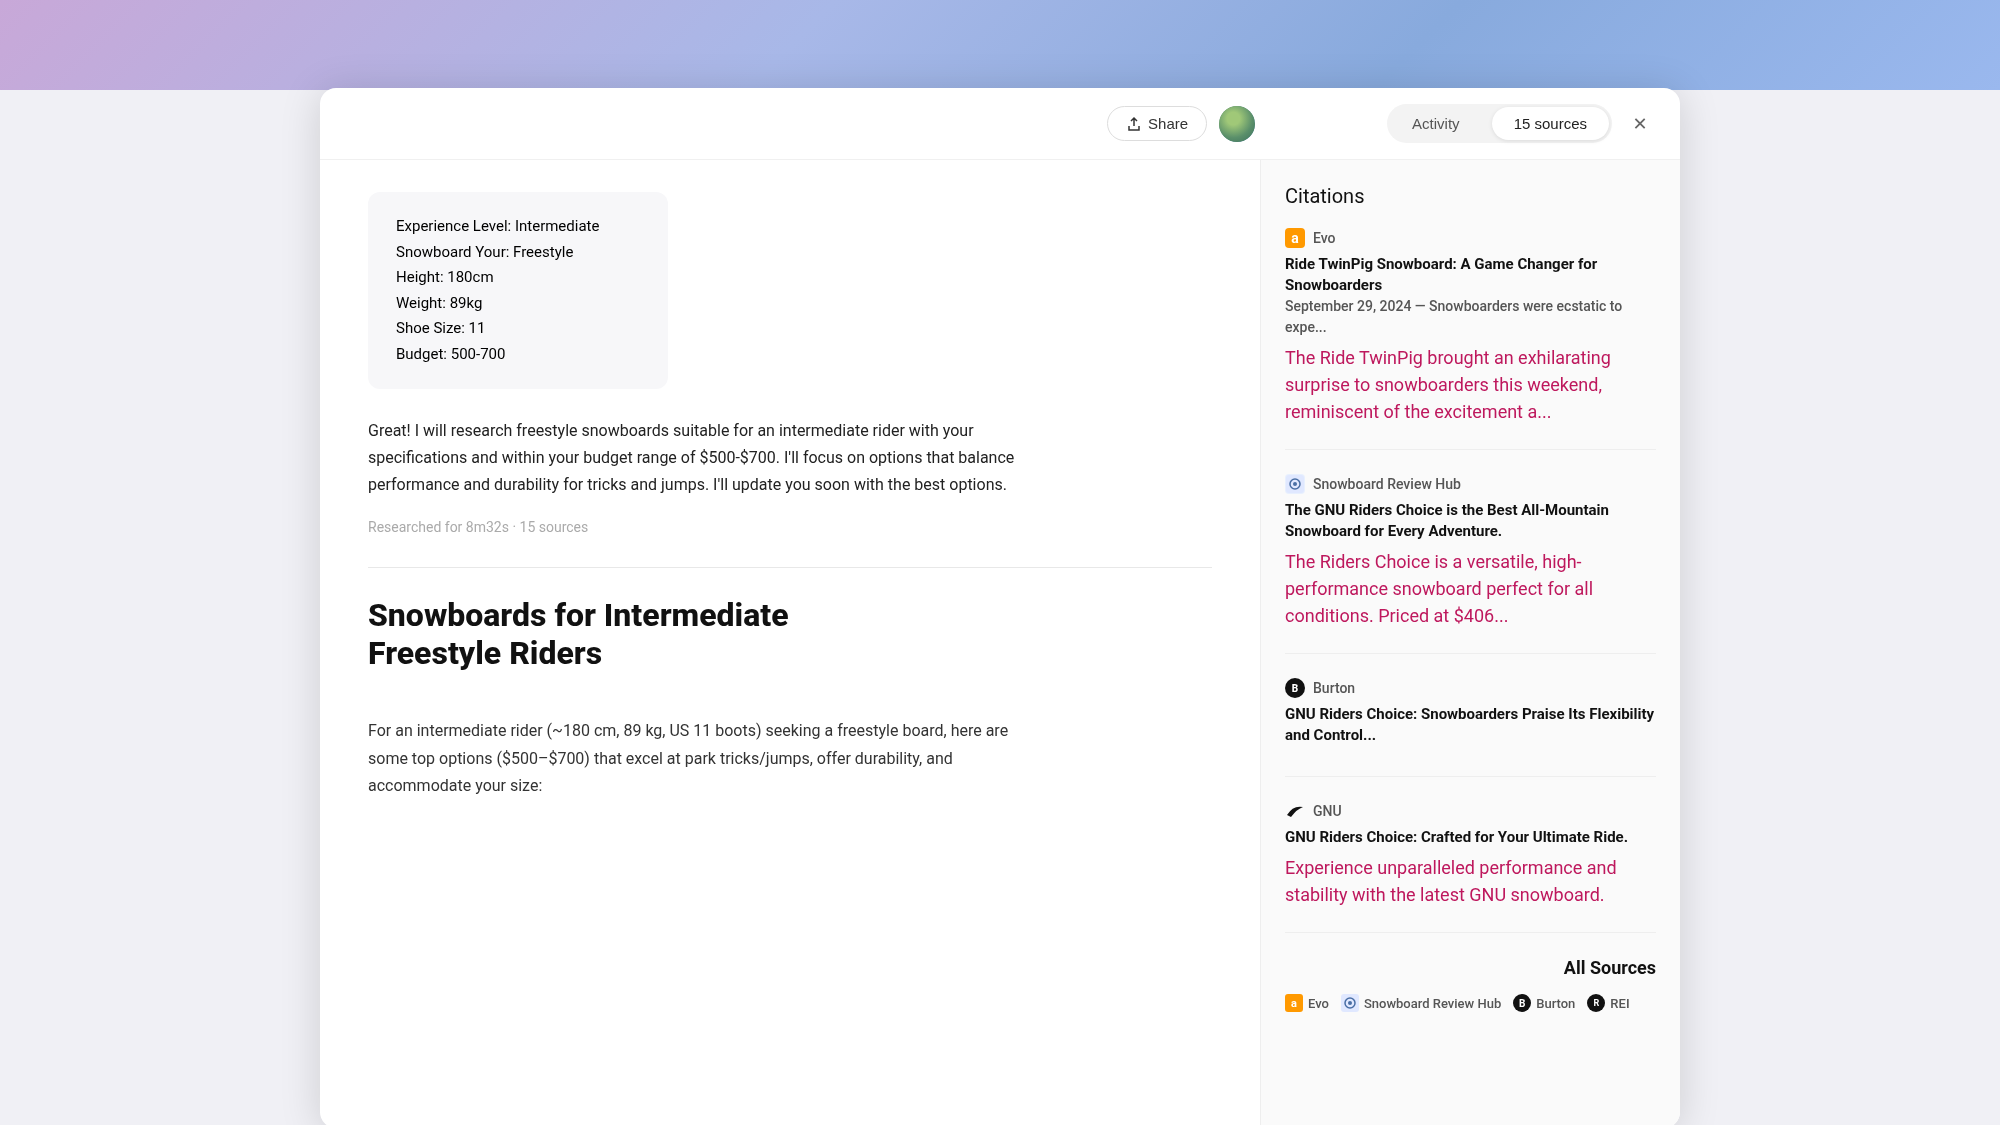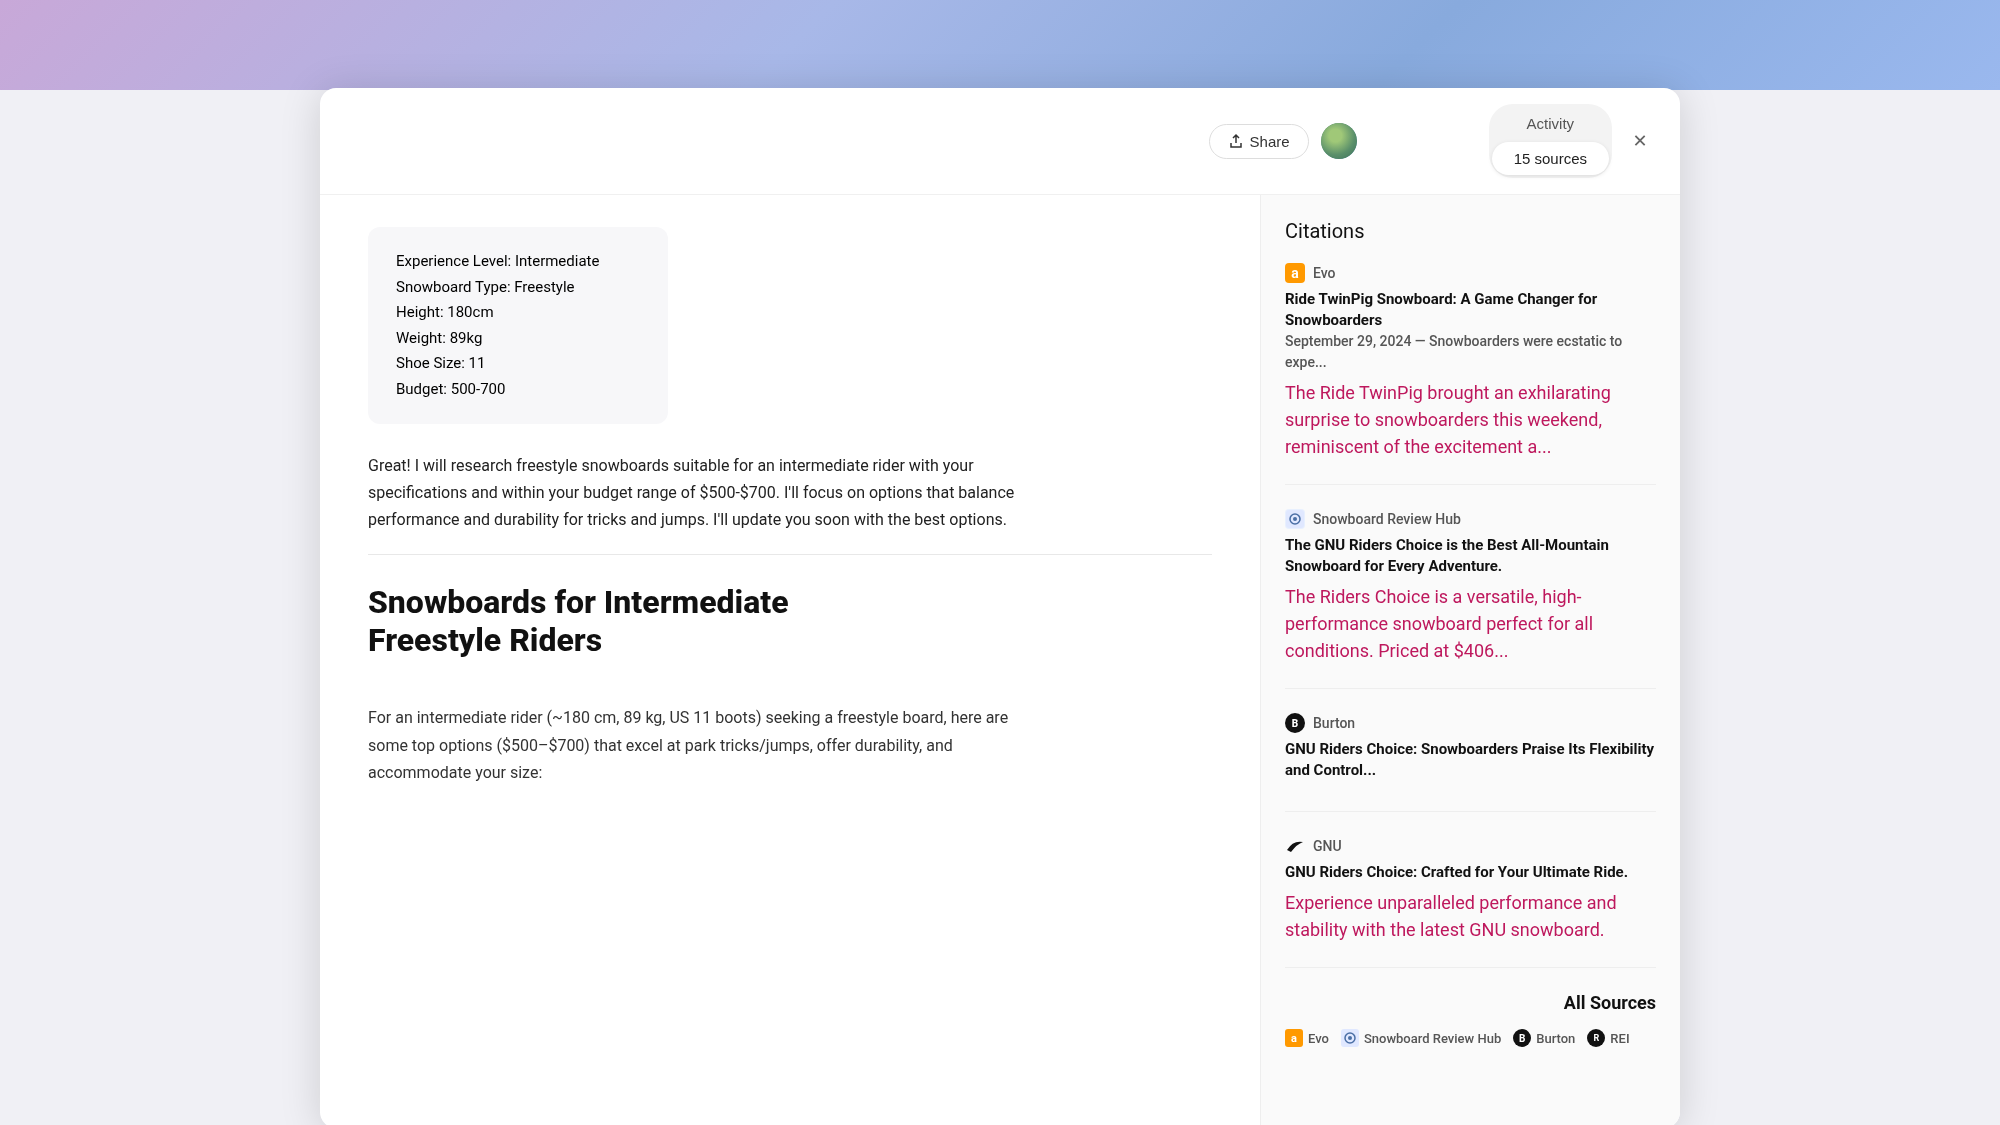--- a/index.html
+++ b/index.html
@@ -77,23 +77,22 @@
       width: 36px; height: 36px;
       border-radius: 50%;
       background: linear-gradient(135deg, #7ab87a, #5a8faa);
     }
 
     .tab-group {
       display: flex;
       background: #f3f3f3;
       border-radius: 24px;
       padding: 3px;
-      gap: 2px;
+      gap: 10px;
       margin-left: 120px;
-      flex-direction: column;
     }
 
     .tab {
       padding: 8px 22px;
       border-radius: 22px;
       font-size: 15px;
       cursor: pointer;
       border: none;
       background: transparent;
       color: #555;
@@ -312,29 +311,30 @@
       <span>✕</span>
     </button>
   </div>
 
   <div class="body-area">
 
     <div class="left-panel">
 
       <div class="info-card">
         <p>Experience Level: Intermediate</p>
-        <p>Snowboard Type: Freestyle</p>
+        <p>Snowboard Your: Freestyle</p>
         <p>Height: 180cm</p>
         <p>Weight: 89kg</p>
         <p>Shoe Size: 11</p>
         <p>Budget: 500-700</p>
       </div>
 
       <p class="description-text">Great! I will research freestyle snowboards suitable for an intermediate rider with your specifications and within your budget range of $500-$700. I'll focus on options that balance performance and durability for tricks and jumps. I'll update you soon with the best options.</p>
 
+      <p class="research-meta">Researched for 8m32s · 15 sources</p>
 
       <hr class="divider">
 
       <h1 class="section-title">Snowboards for Intermediate Freestyle Riders</h1>
 
       <p class="section-body">For an intermediate rider (~180 cm, 89 kg, US 11 boots) seeking a freestyle board, here are some top options ($500–$700) that excel at park tricks/jumps, offer durability, and accommodate your size:</p>
 
     </div>
 
     <div class="right-panel">

